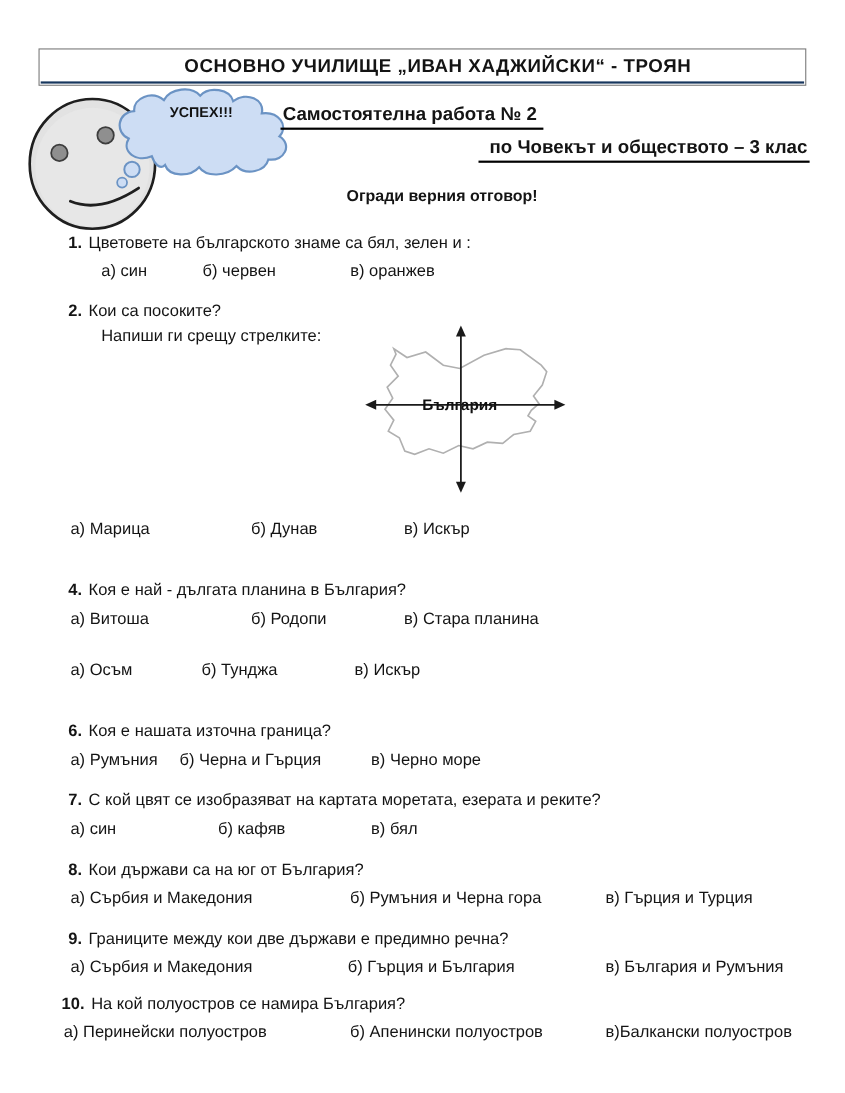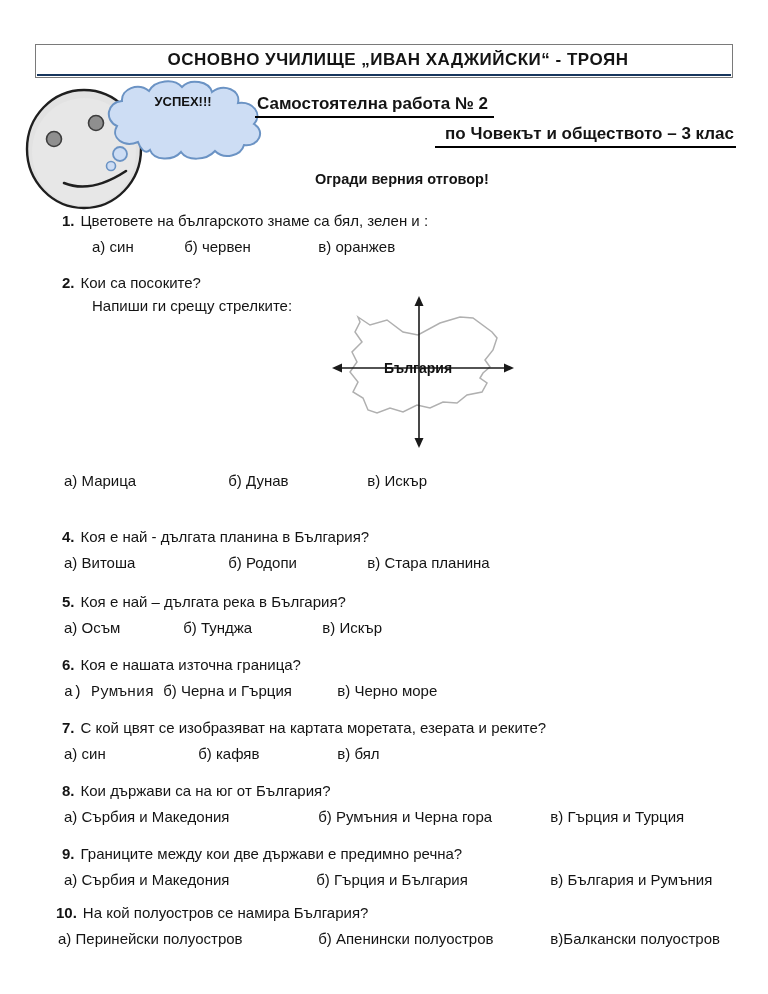--- a/index.html
+++ b/index.html
@@ -130,36 +130,33 @@
     <span class="q-num">4.</span><span>Коя е най - дългата планина в България?</span>
   </div>
   <div class="q-opts" style="margin-left:2px;">
     <span style="width:160px;">а) Витоша</span>
     <span style="width:135px;">б) Родопи</span>
     <span>в) Стара планина</span>
   </div>
 </div>
 
 <div class="q" style="left:62px;top:593px;">
-  <div>
-    <span class="q-num">5.</span><span>Коя е най – дългата река в България?</span>
-  </div>
   <div class="q-opts" style="margin-left:2px;">
     <span style="width:115px;">а) Осъм</span>
     <span style="width:135px;">б) Тунджа</span>
     <span>в) Искър</span>
   </div>
 </div>
 
 <div class="q" style="left:62px;top:656px;">
   <div>
     <span class="q-num">6.</span><span>Коя е нашата източна граница?</span>
   </div>
   <div class="q-opts" style="margin-left:2px;">
-    <span style="width:95px;font-family:Liberation Mono, monospace;">а) Румъния</span>
+    <span style="width:95px;">а) Румъния</span>
     <span style="width:170px;">б) Черна и Гърция</span>
     <span>в) Черно море</span>
   </div>
 </div>
 
 <div class="q" style="left:62px;top:719px;">
   <div>
     <span class="q-num">7.</span><span>С кой цвят се изобразяват на картата моретата, езерата и реките?</span>
   </div>
   <div class="q-opts" style="margin-left:2px;">

